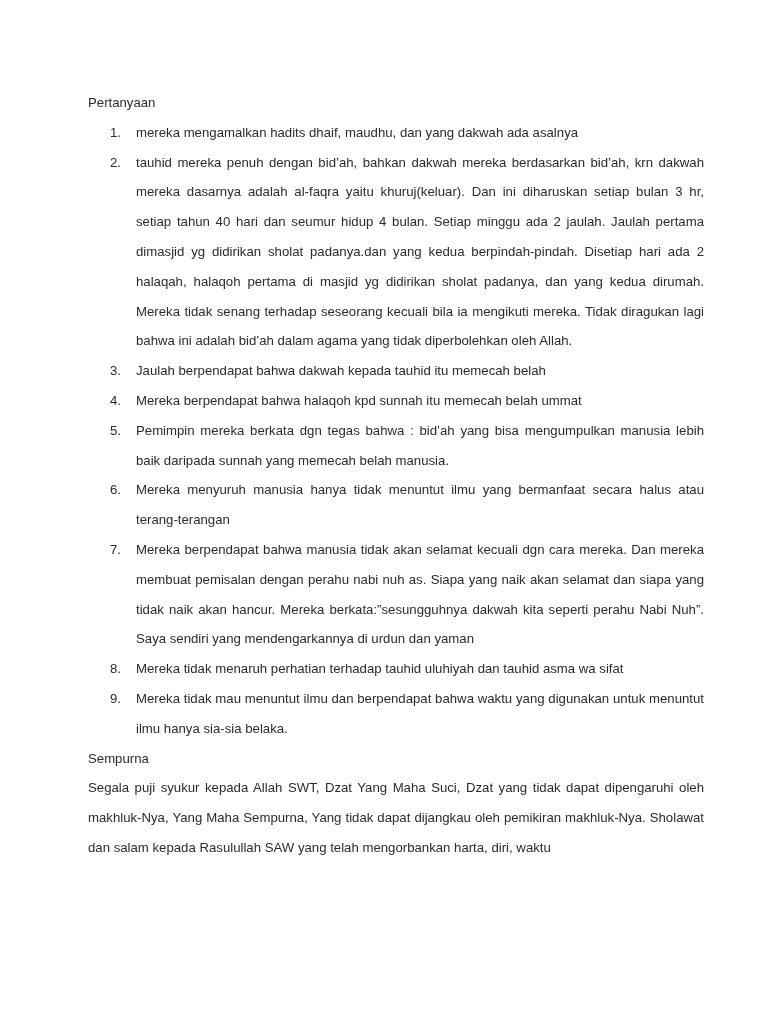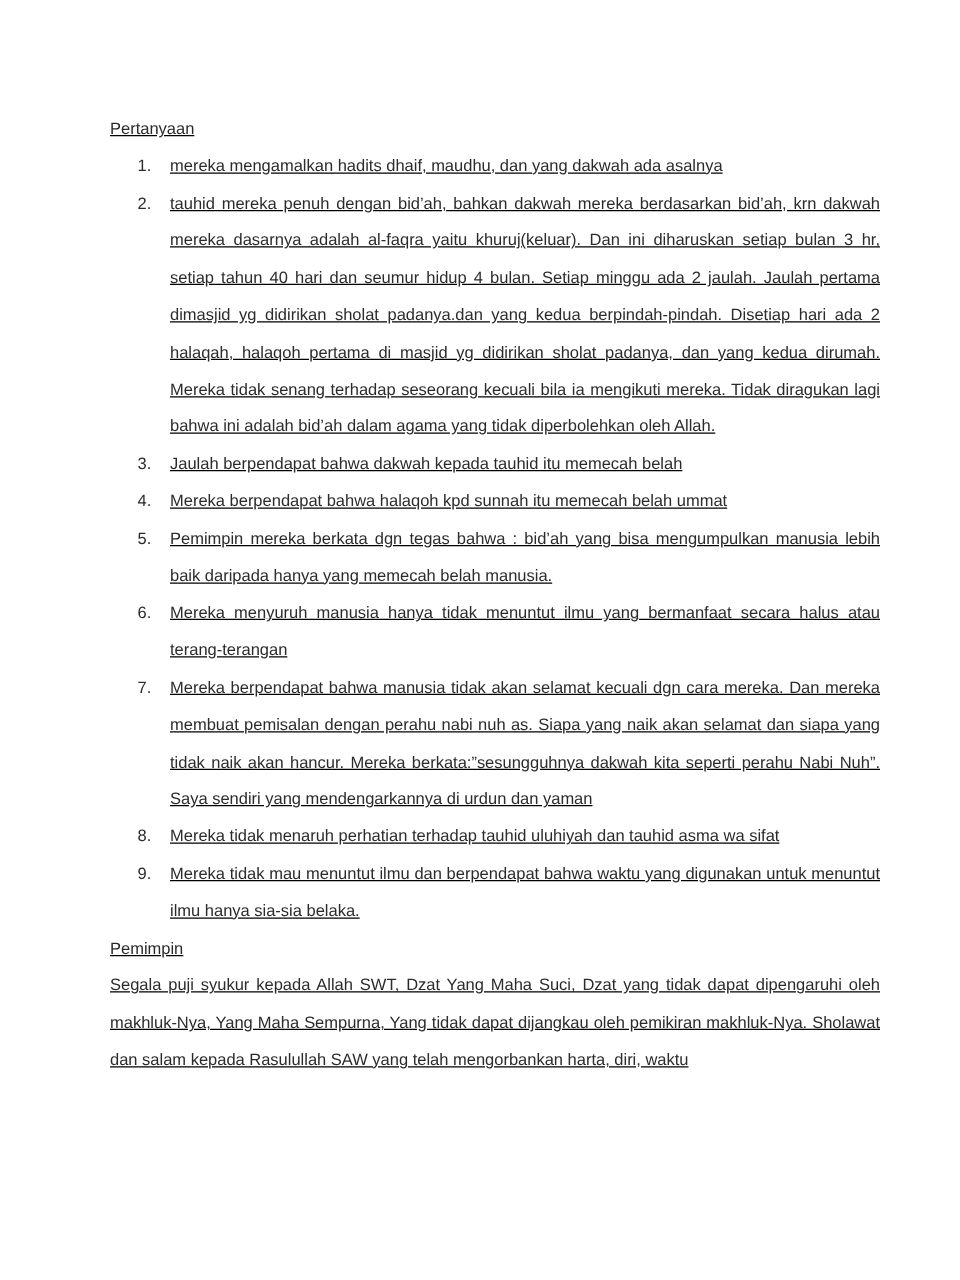--- a/index.html
+++ b/index.html
@@ -14,21 +14,20 @@
     font-family: "Liberation Sans", sans-serif;
   }
 
   .page {
     position: relative;
     width: 768px;
     height: 1024px;
     background: #ffffff;
     box-sizing: border-box;
     padding: 88px 64px 0 88px;
-    text-decoration: underline;
   }
 
   .doc-body {
     color: #2b2b2b;
     font-size: 13.2px;
     line-height: 29.8px;
   }
 
   
   .plain-line {
@@ -91,39 +90,39 @@
       <li class="q-item">
         <span class="num">3.</span>
         <span class="txt">Jaulah berpendapat bahwa dakwah kepada tauhid itu memecah belah</span>
       </li>
       <li class="q-item">
         <span class="num">4.</span>
         <span class="txt">Mereka berpendapat bahwa halaqoh kpd sunnah itu memecah belah ummat</span>
       </li>
       <li class="q-item">
         <span class="num">5.</span>
-        <span class="txt">Pemimpin mereka berkata dgn tegas bahwa : bid’ah yang bisa mengumpulkan manusia lebih baik daripada hanya yang memecah belah manusia.</span>
+        <span class="txt">Pemimpin mereka berkata dgn tegas bahwa : bid’ah yang bisa mengumpulkan manusia lebih baik daripada sunnah yang memecah belah manusia.</span>
       </li>
       <li class="q-item">
         <span class="num">6.</span>
         <span class="txt">Mereka menyuruh manusia hanya tidak menuntut ilmu yang bermanfaat secara halus atau terang-terangan</span>
       </li>
       <li class="q-item">
         <span class="num">7.</span>
         <span class="txt">Mereka berpendapat bahwa manusia tidak akan selamat kecuali dgn cara mereka. Dan mereka membuat pemisalan dengan perahu nabi nuh as. Siapa yang naik akan selamat dan siapa yang tidak naik akan hancur. Mereka berkata:”sesungguhnya dakwah kita seperti perahu Nabi Nuh”. Saya sendiri yang mendengarkannya di urdun dan yaman</span>
       </li>
       <li class="q-item">
         <span class="num">8.</span>
         <span class="txt">Mereka tidak menaruh perhatian terhadap tauhid uluhiyah dan tauhid asma wa sifat</span>
       </li>
       <li class="q-item">
         <span class="num">9.</span>
         <span class="txt">Mereka tidak mau menuntut ilmu dan berpendapat bahwa waktu yang digunakan untuk menuntut ilmu hanya sia-sia belaka.</span>
       </li>
     </ol>
 
     <div class="answer-block">
-      <p class="plain-line">Pemimpin</p>
+      <p class="plain-line">Sempurna</p>
       <p class="answer-para">Segala puji syukur kepada Allah SWT, Dzat Yang Maha Suci, Dzat yang tidak dapat dipengaruhi oleh makhluk-Nya, Yang Maha Sempurna, Yang tidak dapat dijangkau oleh pemikiran makhluk-Nya. Sholawat dan salam kepada Rasulullah SAW yang telah mengorbankan harta, diri, waktu</p>
     </div>
 
   </div>
 </div>
 
 </body></html>

